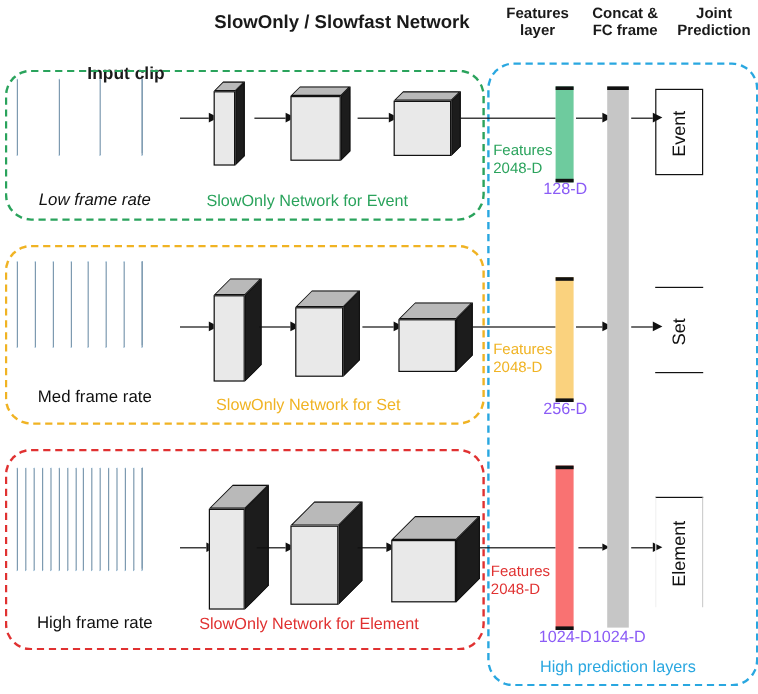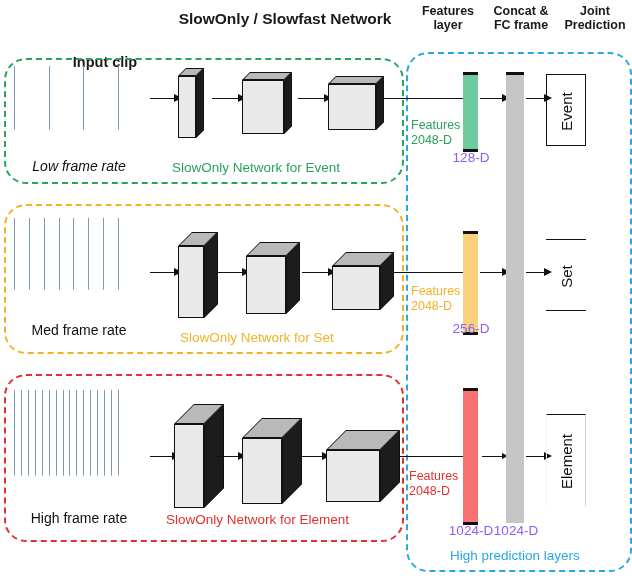--- a/index.html
+++ b/index.html
@@ -214,21 +214,21 @@
 <div class="abs encbar" id="enc-event" style="left:463px;top:72px;width:15px;height:74px;background:#6ecb9e;"></div>
 <div class="abs dimlabel" style="left:434px;top:150px;width:74px;">
   <span>128-D</span>
 </div>
 <div class="abs featlabel" style="left:411px;top:118px;color:#2aa35c;">
   <div>Features</div>
   <div>2048-D</div>
 </div>
 
 <div class="abs encbar" id="enc-set" style="left:463px;top:231px;width:15px;height:98px;background:#fad27e;"></div>
-<div class="abs dimlabel" style="left:434px;top:321px;width:74px;">
+<div class="abs dimlabel" style="left:434px;top:333px;width:74px;">
   <span>256-D</span>
 </div>
 <div class="abs featlabel" style="left:411px;top:284px;color:#f0b323;">
   <div>Features</div>
   <div>2048-D</div>
 </div>
 
 <div class="abs encbar" id="enc-element" style="left:463px;top:388px;width:15px;height:131px;background:#f97272;"></div>
 <div class="abs dimlabel" style="left:432px;top:523px;width:78px;">
   <span>1024-D</span>

